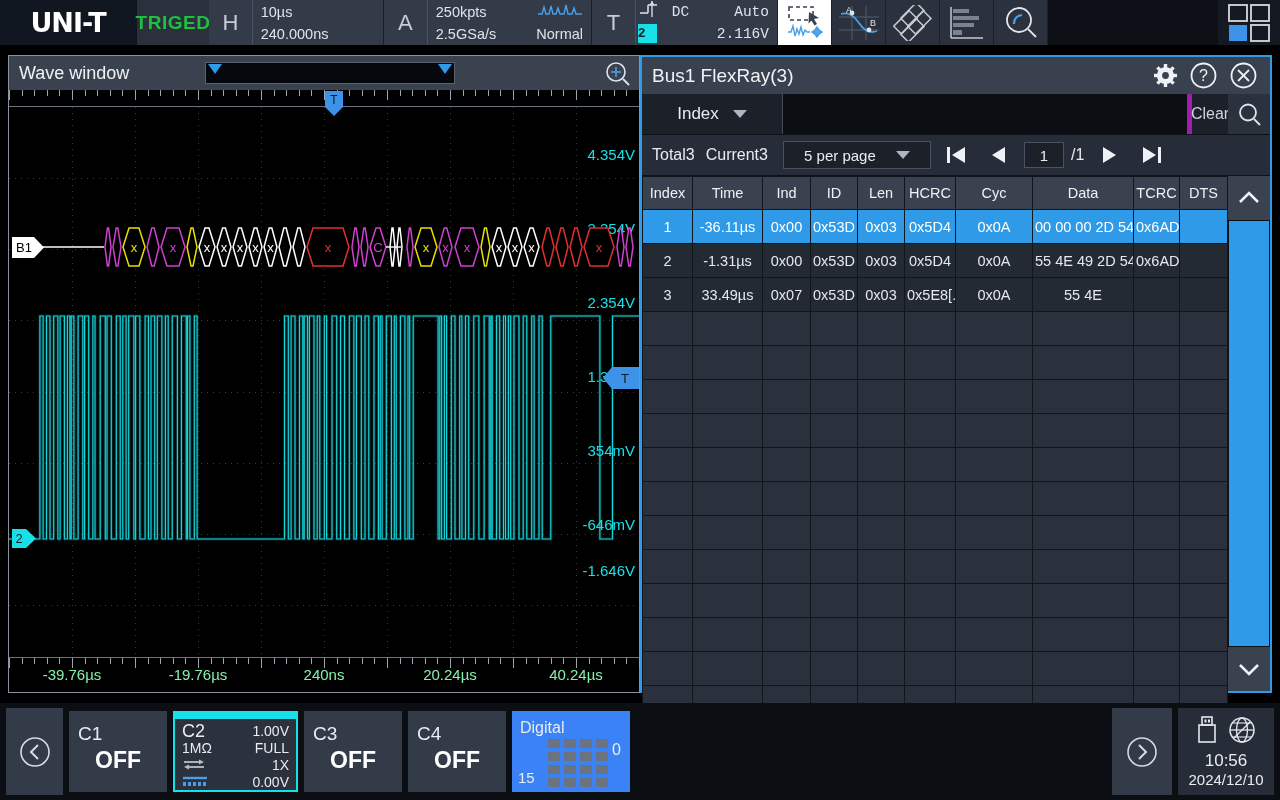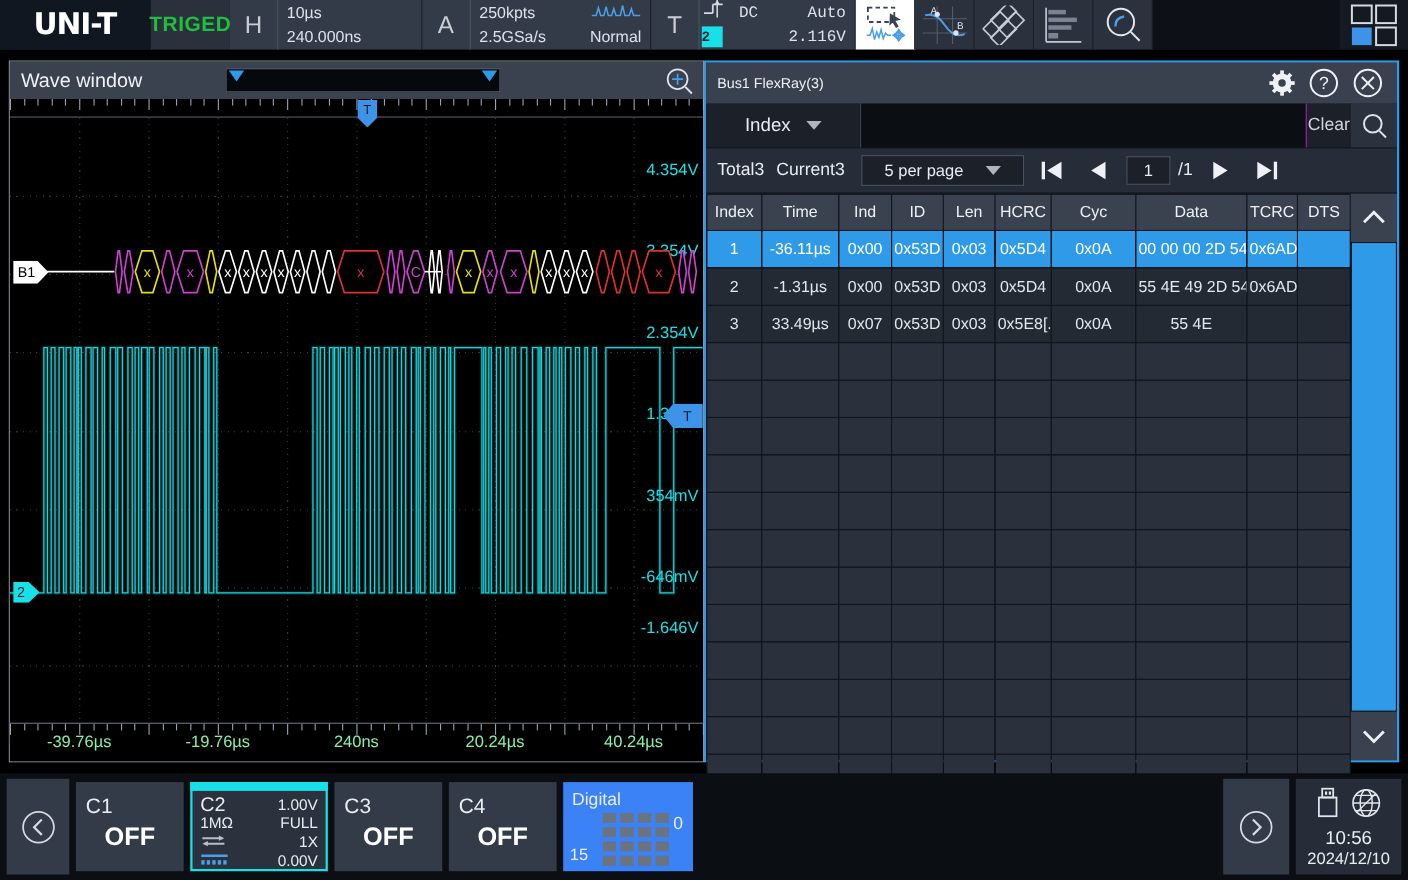--- a/index.html
+++ b/index.html
@@ -127,37 +127,37 @@
 
   
   .decode {
     position:absolute; left:640px; top:55px; width:632px; height:638px;
     background:#1b2029; border:2px solid #2f9ae8;
   }
   .dc-title {
     height:37px; background:#39404e; display:flex; align-items:center;
     padding-left:10px; position:relative;
   }
-  .dc-title .tt { font-size:13px; color:#f0f2f5; }
+  .dc-title .tt { font-size:19px; color:#f0f2f5; }
   .dc-btn { position:absolute; top:4px; width:29px; height:29px; cursor:pointer; }
 
   .dc-search {
     height:41px; background:#1b2029; display:flex; align-items:stretch;
     border-bottom:1px solid #0f1319;
   }
   .dc-sel {
     width:141px; background:#1b2029; display:flex; align-items:center;
     justify-content:center; gap:14px; border-right:1px solid #434a58;
   }
   .dc-sel .lb { font-size:17px; color:#e9ecf1; }
   .caret-d { width:0;height:0;border-left:7px solid transparent;
     border-right:7px solid transparent;border-top:8px solid #aeb4c0; }
   .dc-input { flex:1; background:#0b0e13; border:none; }
   .dc-clear { width:41px; background:#1b2029; display:flex; align-items:center;
-    justify-content:center; font-size:16px; color:#cfd4dd; border-left:1px solid #a21caf;}
+    justify-content:center; font-size:16px; color:#cfd4dd; border-left:5px solid #a21caf;}
   .dc-srch { width:42px; background:#2b313d; display:flex; align-items:center;
     justify-content:center; }
 
   .dc-pager {
     height:41px; background:#272d38; display:flex; align-items:center;
     padding:0 6px; gap:7px; border-bottom:1px solid #0f1319;
   }
   .pg-total { font-size:16px; color:#e9ecf1; margin-left:4px; }
   .pg-ddl {
     width:148px; height:28px; background:#1b2029; border:1px solid #4a5162;

